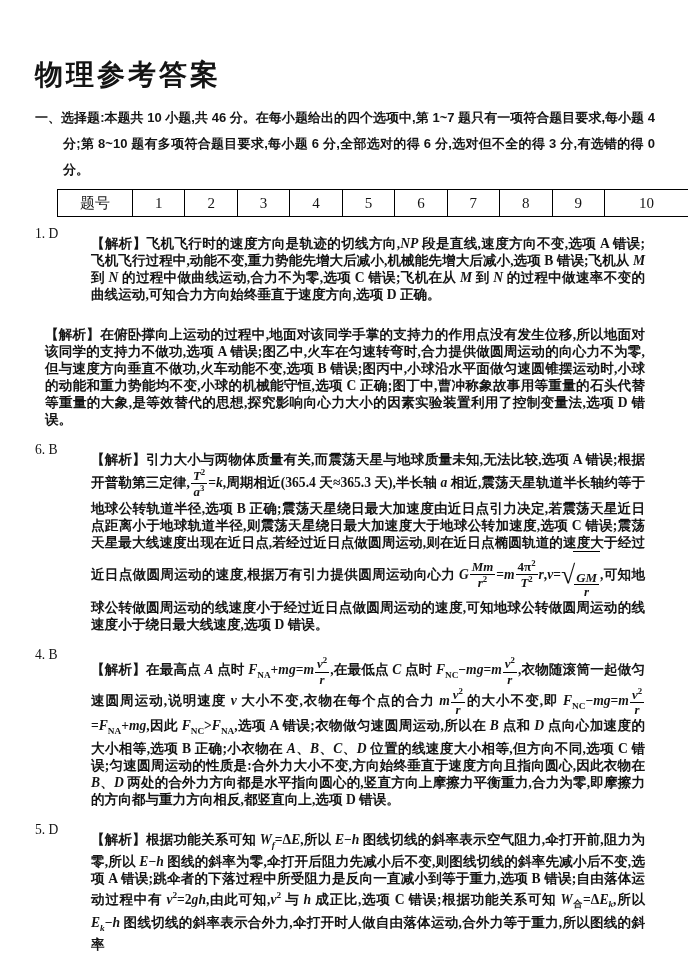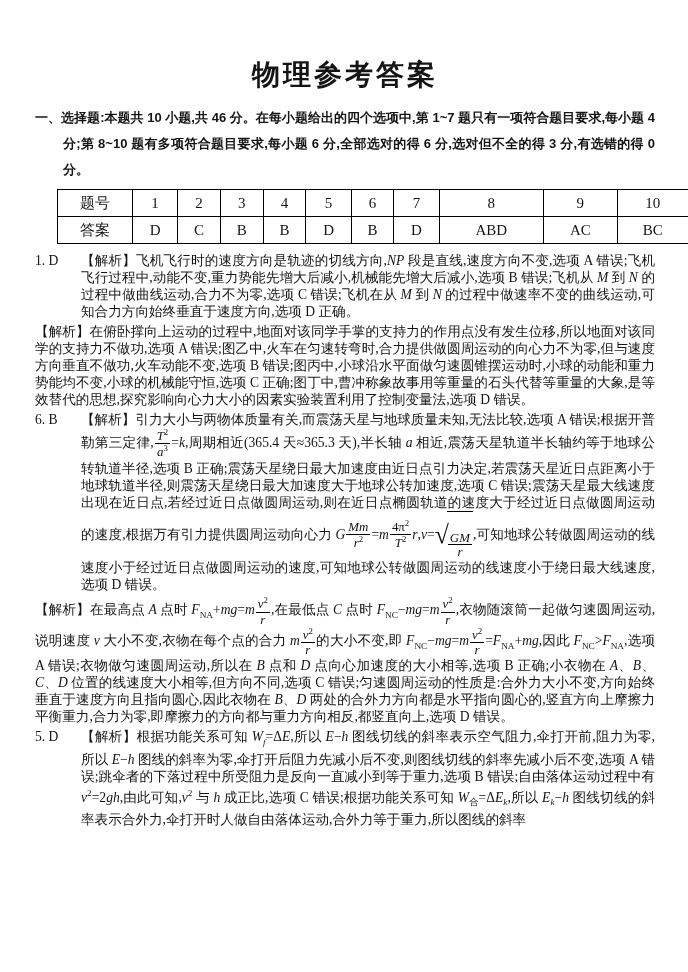--- a/index.html
+++ b/index.html
@@ -8,21 +8,21 @@
     width:688px;height:972px;
     margin:0 auto;
     background:#ffffff;
     color:#141414;
     font-family:"Liberation Serif","DejaVu Serif",serif;
     box-sizing:border-box;
     padding:56px 33px 0 35px;
     overflow:hidden;
   }
   h1.title{
-    text-align:center;
+    text-align:left;
     font-size:28px;
     font-weight:700;
     letter-spacing:3px;
     margin:0 0 11px 0;
     font-family:"Liberation Serif","DejaVu Serif",serif;
   }
   .intro{
     font-family:"Liberation Sans","DejaVu Sans",sans-serif;
     font-weight:700;
     font-size:13px;
@@ -47,21 +47,21 @@
     font-family:"Liberation Serif","DejaVu Serif",serif;
   }
   table.ans th.hdr{width:70px;}
   .items{
     font-size:13.6px;
     line-height:17px;
     margin-top:4px;
   }
   .item{display:flex;margin:0 0 3px 0;justify-content:center;}
   .item .lbl{flex:0 0 46px;white-space:nowrap;}
-  .item p{margin:0;flex:1;text-align:justify;}
+  .item p{margin:10px;flex:1;text-align:justify;font-weight:bold;}
   sup{font-size:0.68em;}
   sub{font-size:0.68em;}
   i{font-style:italic;font-family:"Liberation Serif","DejaVu Serif",serif;}
   .fr{
     display:inline-block;vertical-align:middle;text-align:center;
     line-height:1.08;font-size:0.95em;margin:0 1px;
   }
   .fr>span{display:block;padding:0 2px;}
   .fr>span:first-child{border-bottom:1px solid #000;}
   .sq{white-space:nowrap;}
@@ -94,49 +94,37 @@
           <td>2</td>
           <td>3</td>
           <td>4</td>
           <td>5</td>
           <td>6</td>
           <td>7</td>
           <td>8</td>
           <td>9</td>
           <td>10</td>
         </tr>
-    <tr>
-      <th class="hdr">答案</th>
-    <td>D</td>
-          <td>C</td>
-          <td>B</td>
-          <td>B</td>
-          <td>D</td>
-          <td>B</td>
-          <td>D</td>
-          <td>ABD</td>
-          <td>AC</td>
-          <td>BC</td>
-        </tr>
   </tbody>
     </table>
 
   <div class="items">
       <div class="item">
         <span class="lbl">1. D</span>
         <p>【解析】飞机飞行时的速度方向是轨迹的切线方向,<i>NP</i> 段是直线,速度方向不变,选项 A 错误;飞机飞行过程中,动能不变,重力势能先增大后减小,机械能先增大后减小,选项 B 错误;飞机从 <i>M</i> 到 <i>N</i> 的过程中做曲线运动,合力不为零,选项 C 错误;飞机在从 <i>M</i> 到 <i>N</i> 的过程中做速率不变的曲线运动,可知合力方向始终垂直于速度方向,选项 D 正确。</p>
       </div>
       <div class="item">
         <p>【解析】在俯卧撑向上运动的过程中,地面对该同学手掌的支持力的作用点没有发生位移,所以地面对该同学的支持力不做功,选项 A 错误;图乙中,火车在匀速转弯时,合力提供做圆周运动的向心力不为零,但与速度方向垂直不做功,火车动能不变,选项 B 错误;图丙中,小球沿水平面做匀速圆锥摆运动时,小球的动能和重力势能均不变,小球的机械能守恒,选项 C 正确;图丁中,曹冲称象故事用等重量的石头代替等重量的大象,是等效替代的思想,探究影响向心力大小的因素实验装置利用了控制变量法,选项 D 错误。</p>
       </div>
       <div class="item">
         <span class="lbl">6. B</span>
         <p>【解析】引力大小与两物体质量有关,而震荡天星与地球质量未知,无法比较,选项 A 错误;根据开普勒第三定律,<span class="fr"><span><i>T</i><sup>2</sup></span><span><i>a</i><sup>3</sup></span></span>=<i>k</i>,周期相近(365.4 天≈365.3 天),半长轴 <i>a</i> 相近,震荡天星轨道半长轴约等于地球公转轨道半径,选项 B 正确;震荡天星绕日最大加速度由近日点引力决定,若震荡天星近日点距离小于地球轨道半径,则震荡天星绕日最大加速度大于地球公转加速度,选项 C 错误;震荡天星最大线速度出现在近日点,若经过近日点做圆周运动,则在近日点椭圆轨道的速度大于经过近日点做圆周运动的速度,根据万有引力提供圆周运动向心力 <i>G</i><span class="fr"><span><i>Mm</i></span><span><i>r</i><sup>2</sup></span></span>=<i>m</i><span class="fr"><span>4π<sup>2</sup></span><span><i>T</i><sup>2</sup></span></span><i>r</i>,<i>v</i>=<span class="sq"><span class="rad">√</span><span class="rd"><span class="fr"><span><i>GM</i></span><span><i>r</i></span></span></span></span>,可知地球公转做圆周运动的线速度小于经过近日点做圆周运动的速度,可知地球公转做圆周运动的线速度小于绕日最大线速度,选项 D 错误。</p>
       </div>
       <div class="item">
+        <span class="lbl">4. B</span>
         <p>【解析】在最高点 <i>A</i> 点时 <i>F</i><sub>NA</sub>+<i>mg</i>=<i>m</i><span class="fr"><span><i>v</i><sup>2</sup></span><span><i>r</i></span></span>,在最低点 <i>C</i> 点时 <i>F</i><sub>NC</sub>−<i>mg</i>=<i>m</i><span class="fr"><span><i>v</i><sup>2</sup></span><span><i>r</i></span></span>,衣物随滚筒一起做匀速圆周运动,说明速度 <i>v</i> 大小不变,衣物在每个点的合力 <i>m</i><span class="fr"><span><i>v</i><sup>2</sup></span><span><i>r</i></span></span>的大小不变,即 <i>F</i><sub>NC</sub>−<i>mg</i>=<i>m</i><span class="fr"><span><i>v</i><sup>2</sup></span><span><i>r</i></span></span>=<i>F</i><sub>NA</sub>+<i>mg</i>,因此 <i>F</i><sub>NC</sub>&gt;<i>F</i><sub>NA</sub>,选项 A 错误;衣物做匀速圆周运动,所以在 <i>B</i> 点和 <i>D</i> 点向心加速度的大小相等,选项 B 正确;小衣物在 <i>A</i>、<i>B</i>、<i>C</i>、<i>D</i> 位置的线速度大小相等,但方向不同,选项 C 错误;匀速圆周运动的性质是:合外力大小不变,方向始终垂直于速度方向且指向圆心,因此衣物在 <i>B</i>、<i>D</i> 两处的合外力方向都是水平指向圆心的,竖直方向上摩擦力平衡重力,合力为零,即摩擦力的方向都与重力方向相反,都竖直向上,选项 D 错误。</p>
       </div>
       <div class="item">
         <span class="lbl">5. D</span>
         <p>【解析】根据功能关系可知 <i>W</i><sub><i>f</i></sub>=Δ<i>E</i>,所以 <i>E</i>−<i>h</i> 图线切线的斜率表示空气阻力,伞打开前,阻力为零,所以 <i>E</i>−<i>h</i> 图线的斜率为零,伞打开后阻力先减小后不变,则图线切线的斜率先减小后不变,选项 A 错误;跳伞者的下落过程中所受阻力是反向一直减小到等于重力,选项 B 错误;自由落体运动过程中有 <i>v</i><sup>2</sup>=2<i>gh</i>,由此可知,<i>v</i><sup>2</sup> 与 <i>h</i> 成正比,选项 C 错误;根据功能关系可知 <i>W</i><sub>合</sub>=Δ<i>E</i><sub><i>k</i></sub>,所以 <i>E</i><sub><i>k</i></sub>−<i>h</i> 图线切线的斜率表示合外力,伞打开时人做自由落体运动,合外力等于重力,所以图线的斜率</p>
       </div>
     </div>
 
   <div class="footer">【C-026 江西】物理参考答案　第 1 页(共 6 页)</div>
 

